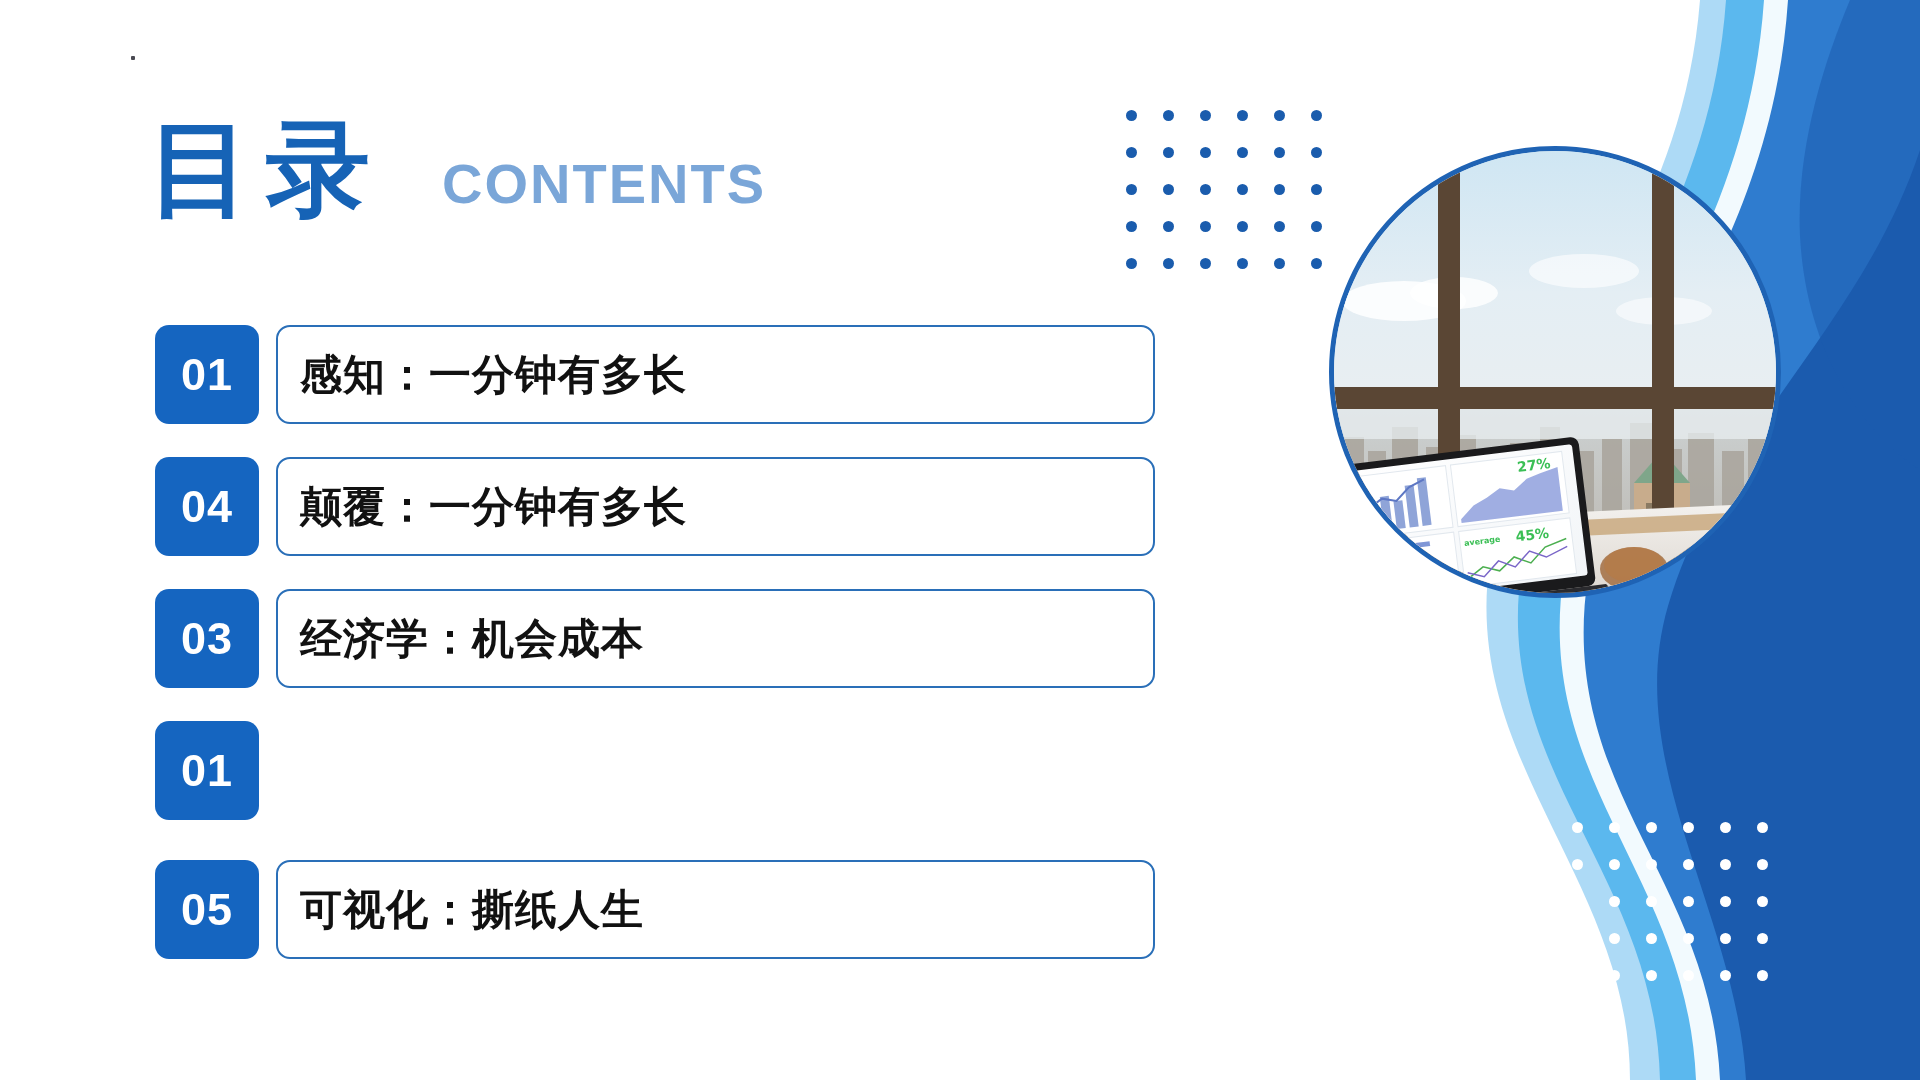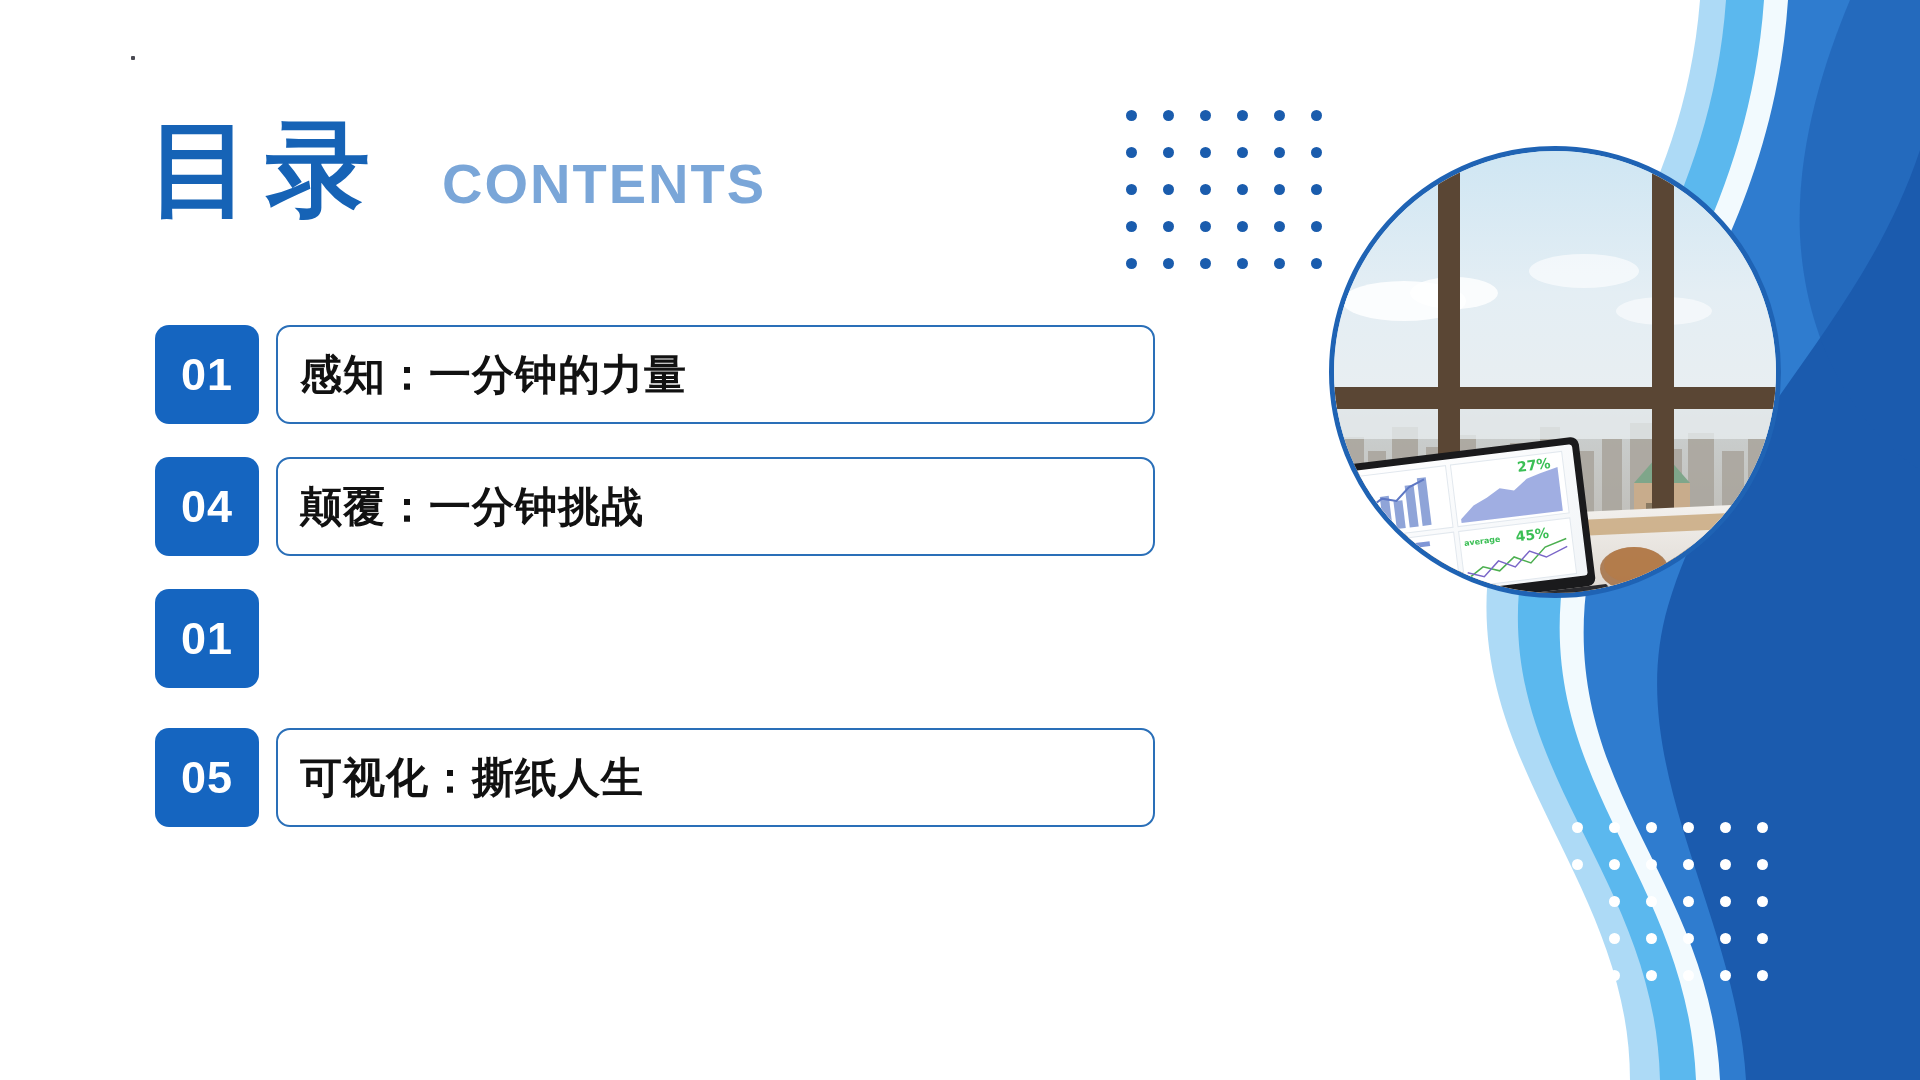--- a/index.html
+++ b/index.html
@@ -279,31 +279,37 @@
   <div class="heading">
     <div class="title-cn">目录</div>
     <div class="title-en">CONTENTS</div>
   </div>
 
   <div class="list">
 
     <div class="row">
       <div class="num">01</div>
       <div class="bar">
-        <span class="bar-text">感知：一分钟的力量</span>
+        <span class="bar-text">感知：一分钟有多长</span>
       </div>
     </div>
 
     <div class="row">
       <div class="num">04</div>
       <div class="bar">
-        <span class="bar-text">颠覆：一分钟挑战</span>
+        <span class="bar-text">颠覆：一分钟有多长</span>
       </div>
     </div>
 
+    <div class="row">
+      <div class="num">03</div>
+      <div class="bar">
+        <span class="bar-text">经济学：机会成本</span>
+      </div>
+    </div>
 
     <div class="row">
       <div class="num">01</div>
     </div>
 
     <div class="row">
       <div class="num">05</div>
       <div class="bar">
         <span class="bar-text">可视化：撕纸人生</span>
       </div>

